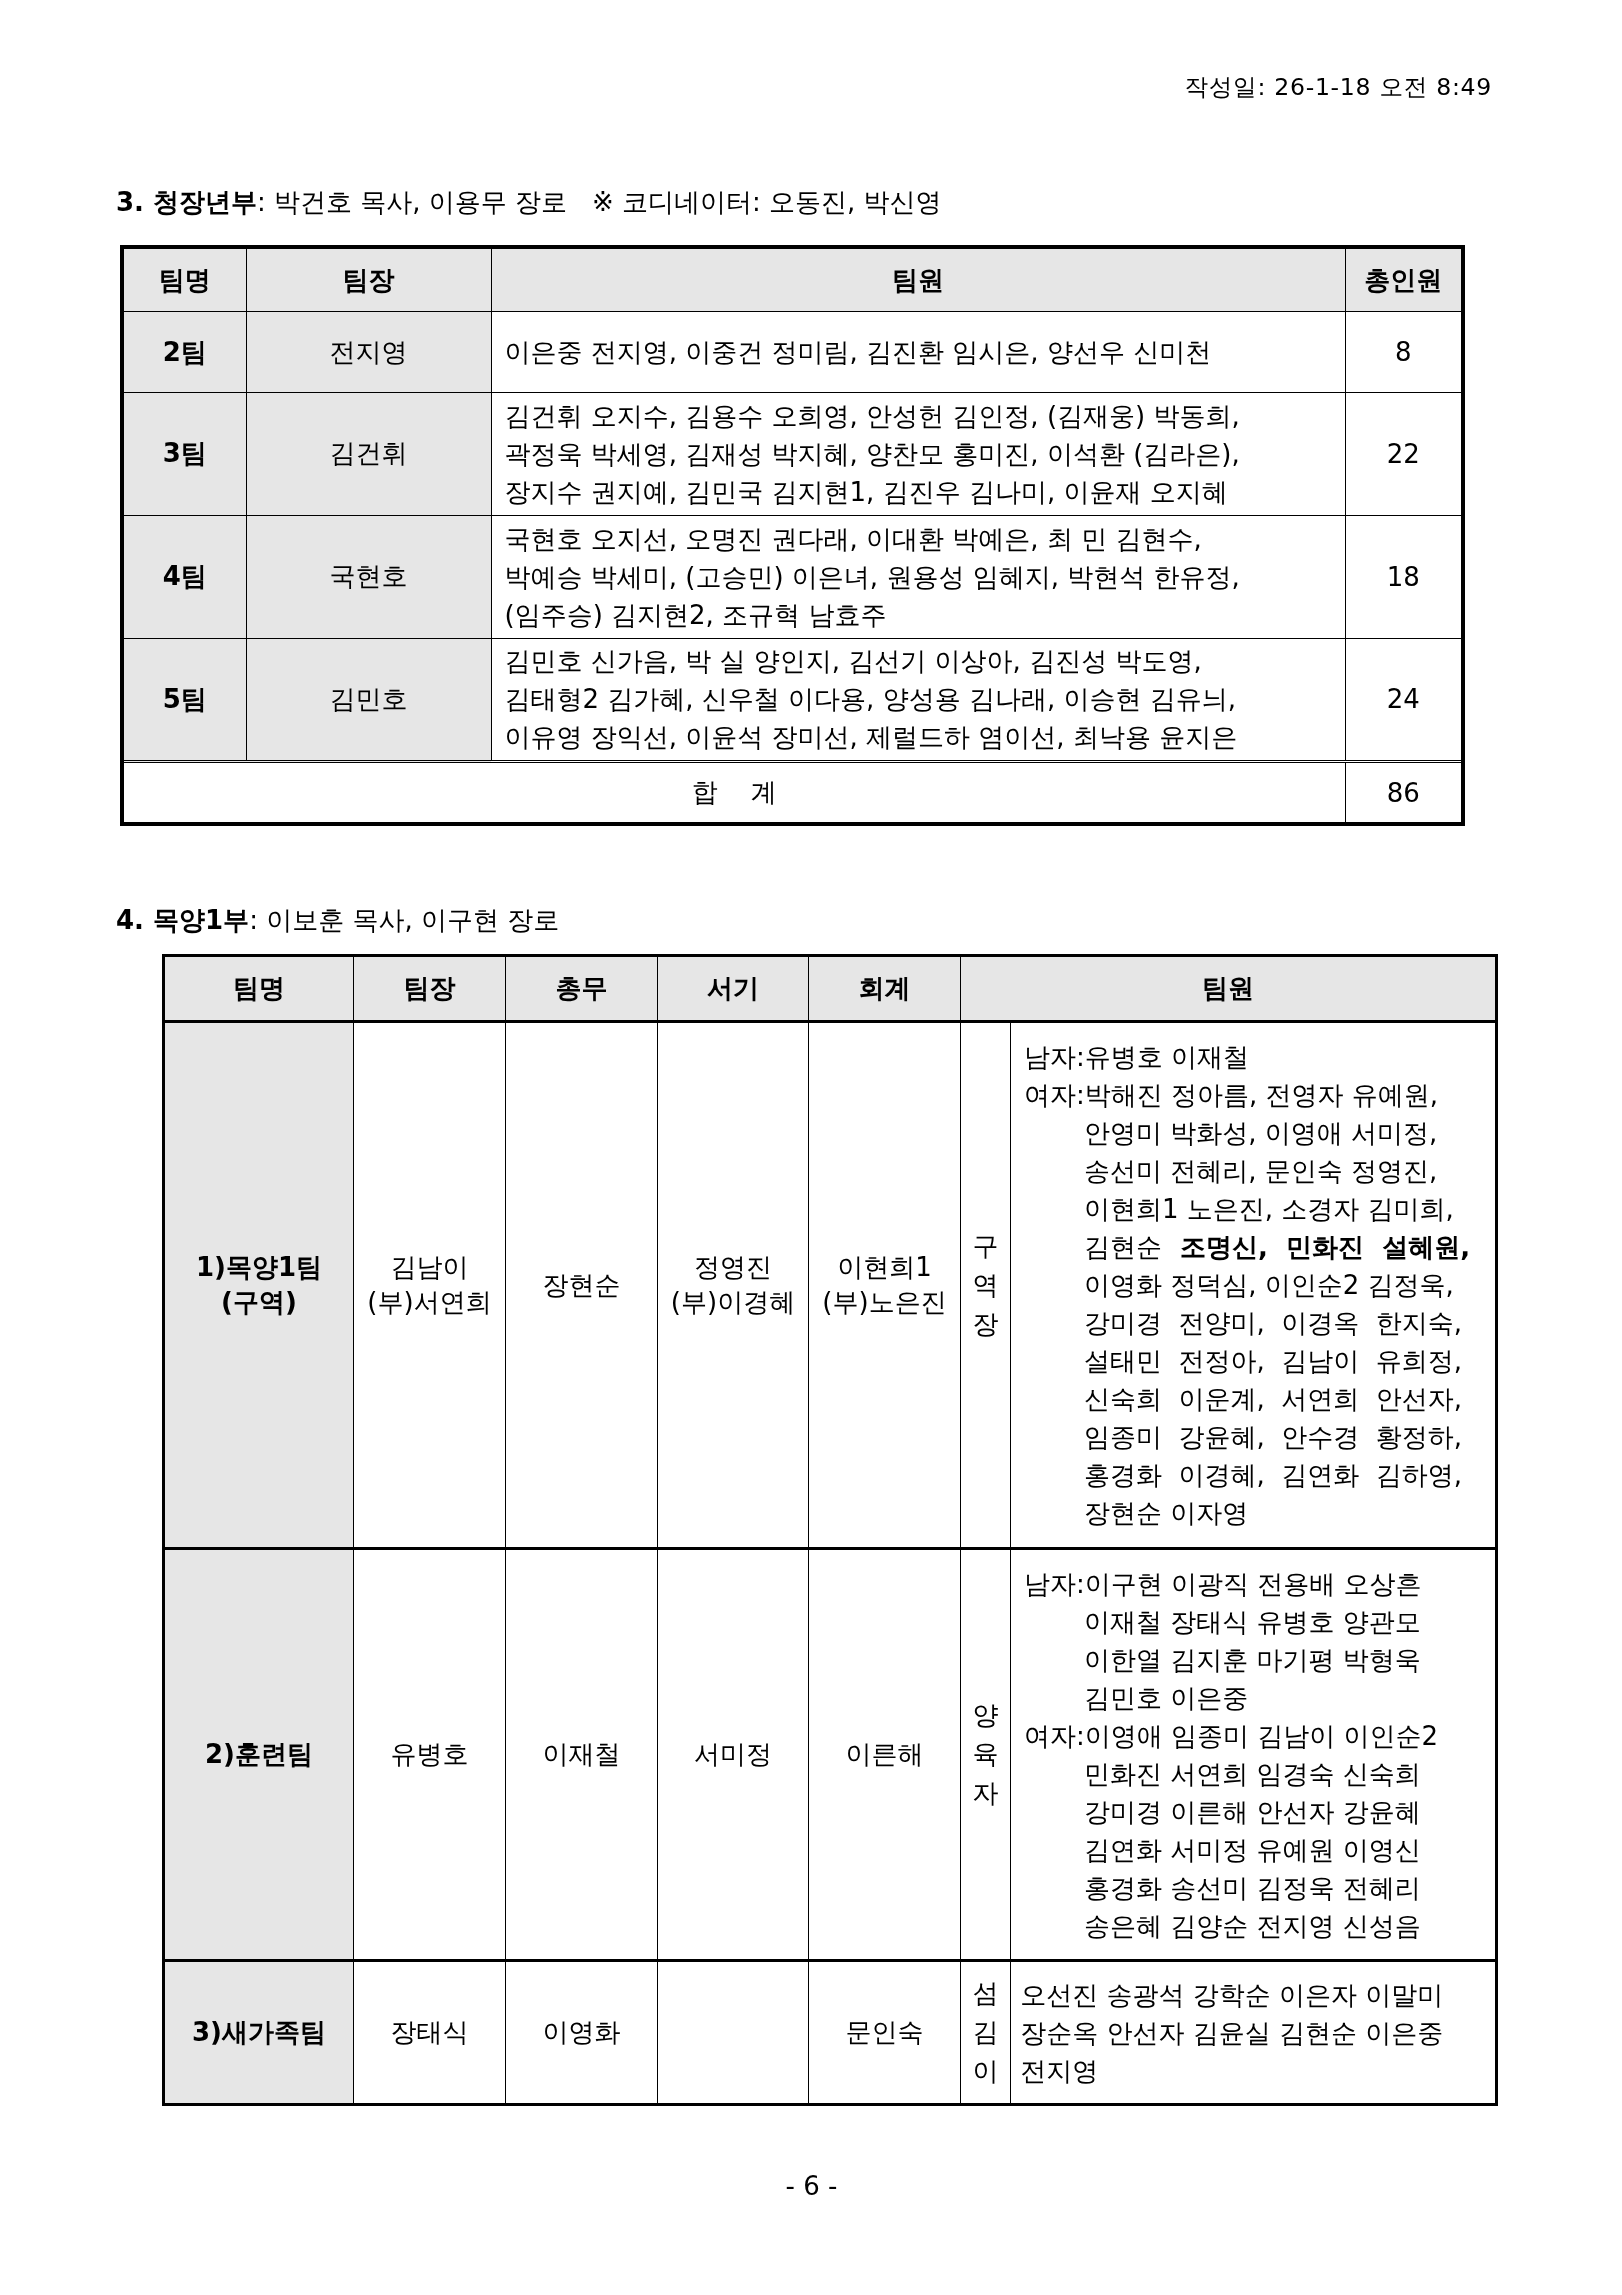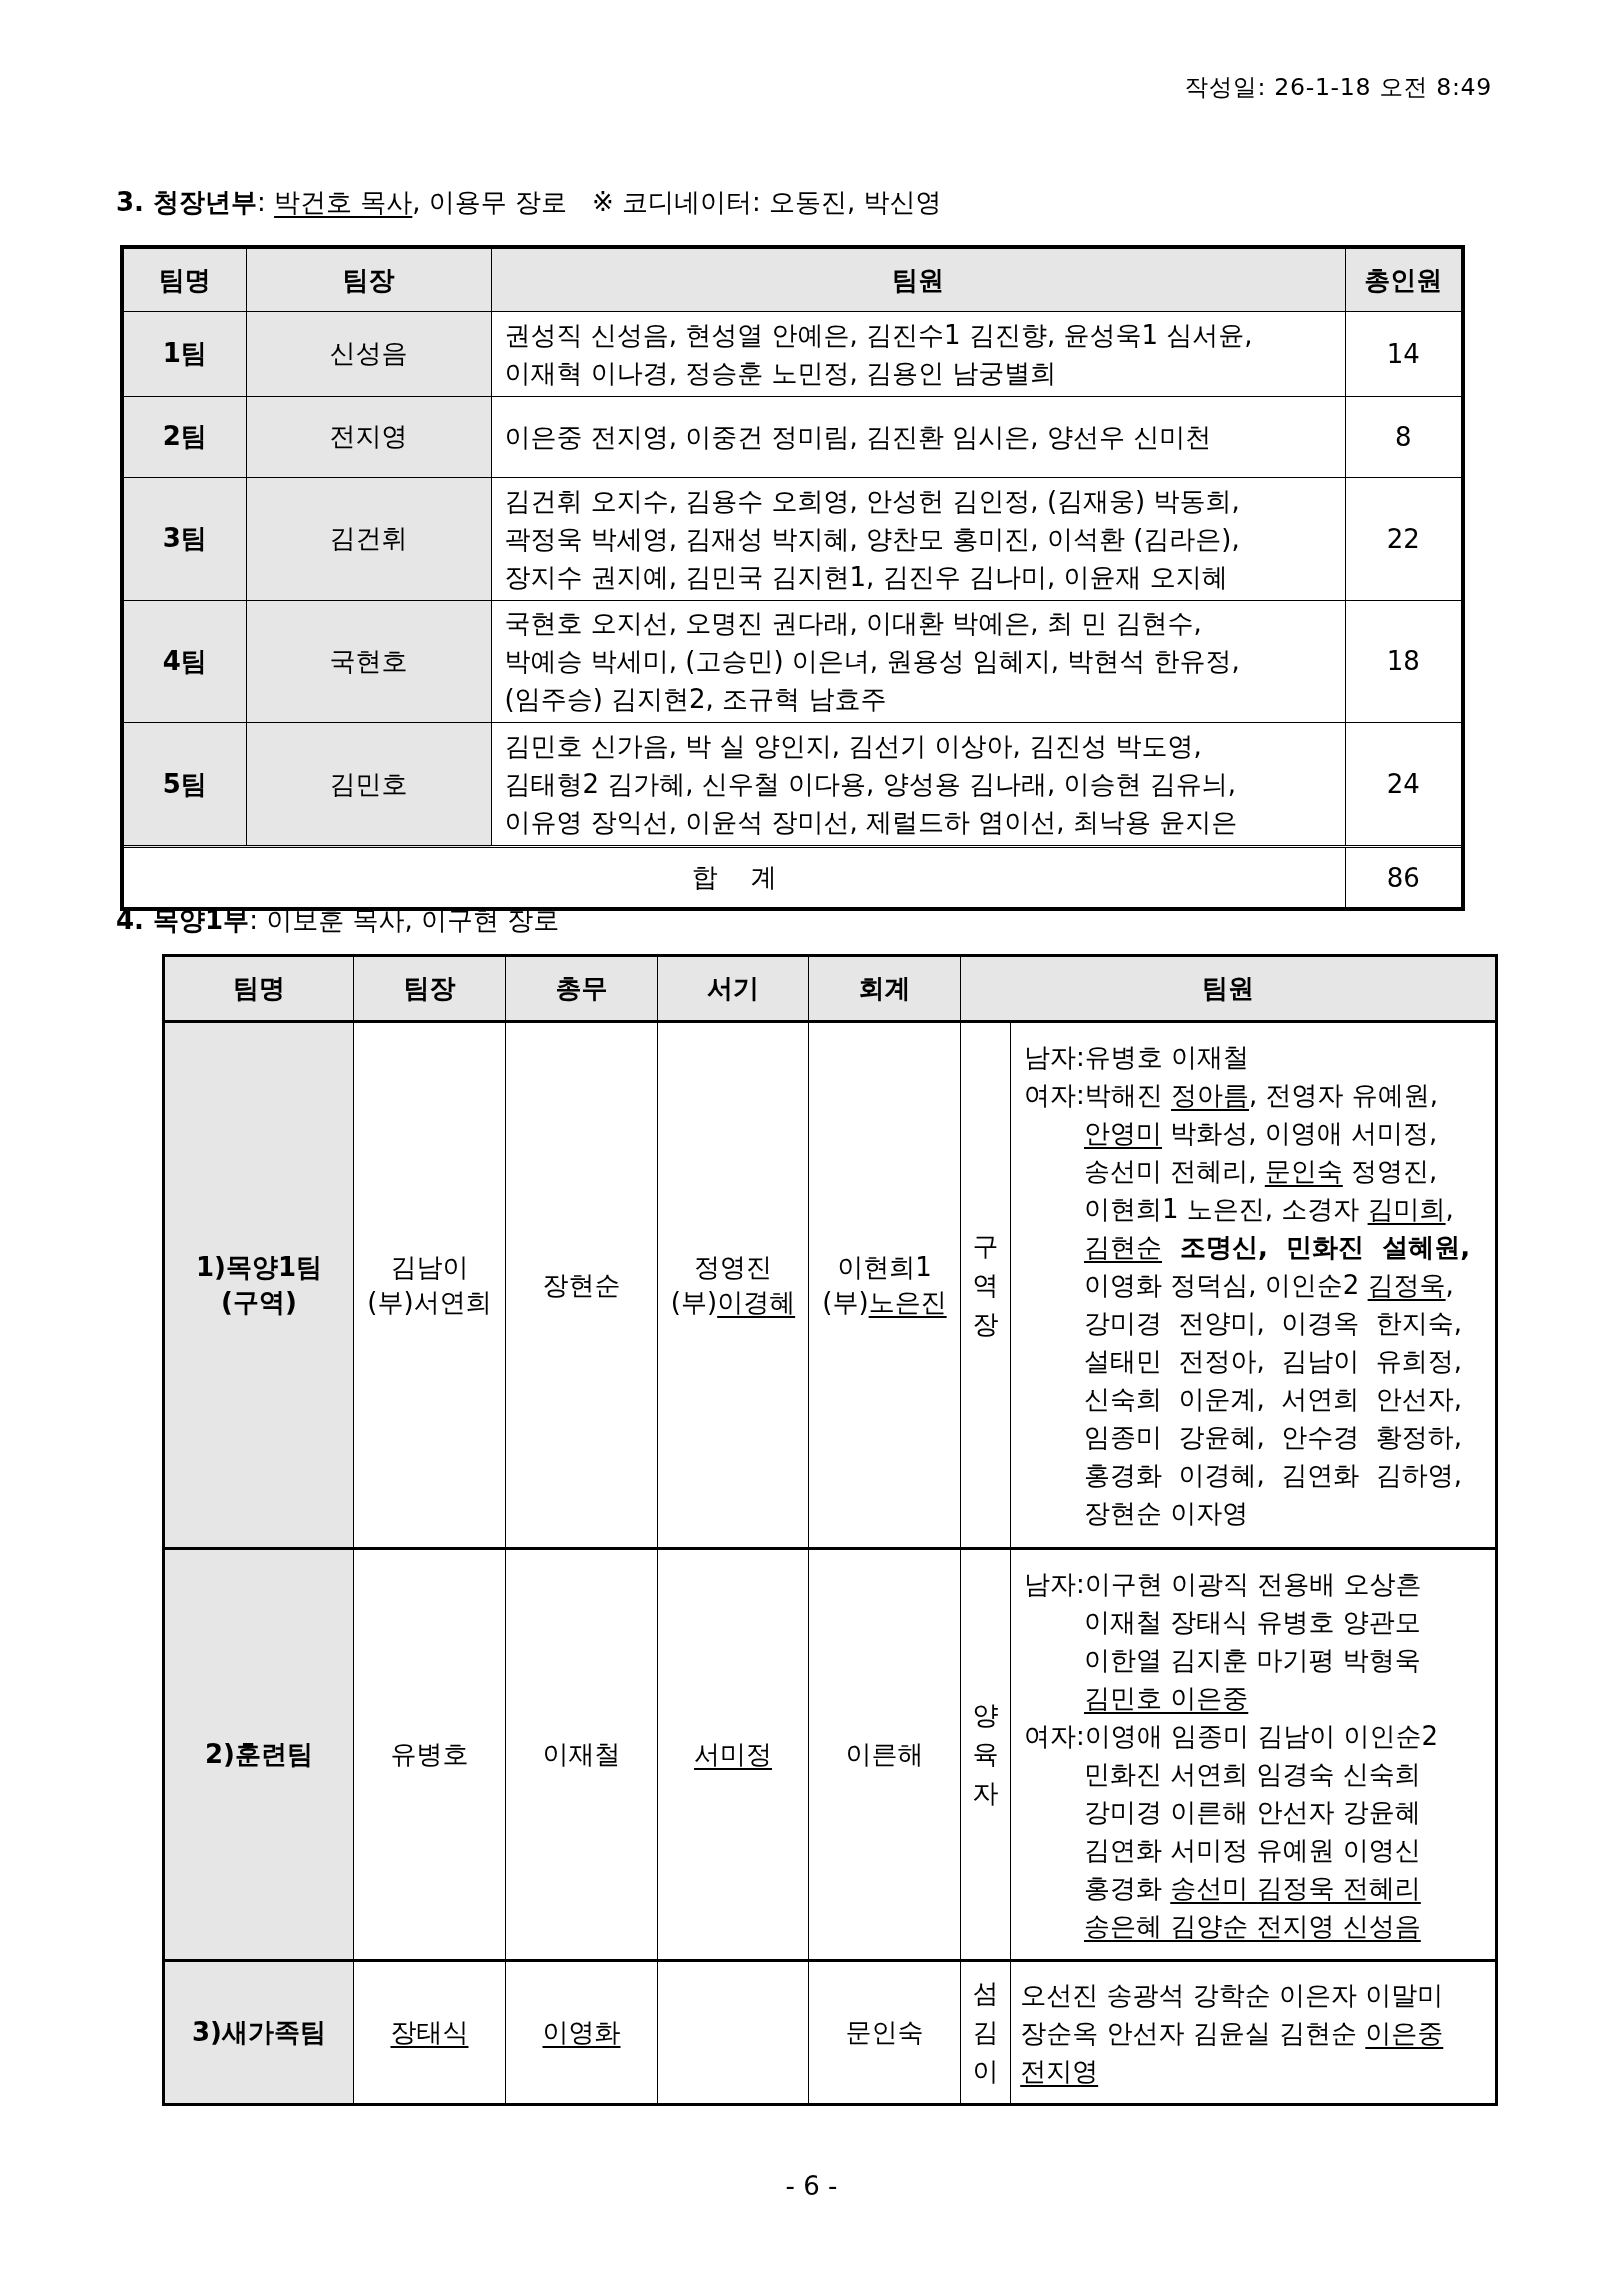--- a/index.html
+++ b/index.html
@@ -8,21 +8,21 @@
     font-family: "DejaVu Sans", "Liberation Sans", sans-serif; color: #000;
   }
   .header-date {
     position: absolute; top: 71px; right: 131px;
     font-size: 23.6px; letter-spacing: 0.7px; margin-left: 39px;
   }
   .section-title {
     position: absolute; left: 116px; font-size: 26px; white-space: nowrap;
   }
   .section-title .num-label { font-weight: bold; }
-  .u { text-decoration: underline; text-underline-offset: 5.2px; text-decoration-thickness: 2px; margin-top: 45px; }
+  .u { text-underline-offset: 5.2px; text-decoration-thickness: 2px; margin-top: 45px; }
 
   table { border-collapse: collapse; position: absolute; table-layout: fixed; }
   td, th { border: 1.3px solid #000; font-size: 26px; font-weight: normal; text-align: center; vertical-align: middle; padding: 0; }
   .gray { background: #e6e6e6; }
   .bold { font-weight: bold; }
 
   
   #t3 { left: 120px; top: 245px; width: 1345px; border: 4.6px solid #000; }
   #t3 .hdr td { height: 62px; }
   #t3 .members { text-align: left; padding: 3.9px 13px; line-height: 38px; }
@@ -57,29 +57,20 @@
       <col style="width:245px">
       <col style="width:854px">
       <col style="width:118px">
   </colgroup>
   <tbody>
       <tr class="hdr gray">
     <td class="bold">팀명</td>
     <td class="bold">팀장</td>
     <td class="bold">팀원</td>
     <td class="bold">총인원</td>
-  </tr>
-  <tr style="height:82px;">
-    <td class="gray bold">1팀</td>
-    <td class="gray">신성음</td>
-    <td class="members">
-      <span class="cell-line">권성직 신성음, 현성열 안예은, 김진수1 김진향, 윤성욱1 심서윤,</span>
-      <span class="cell-line">이재혁 이나경, 정승훈 노민정, 김용인 남궁별희</span>
-    </td>
-    <td>14</td>
   </tr>
   <tr style="height:81px;">
     <td class="gray bold">2팀</td>
     <td class="gray">전지영</td>
     <td class="members">
       <span class="cell-line">이은중 전지영, 이중건 정미림, 김진환 임시은, 양선우 신미천</span>
     </td>
     <td>8</td>
   </tr>
   <tr style="height:114px;">

